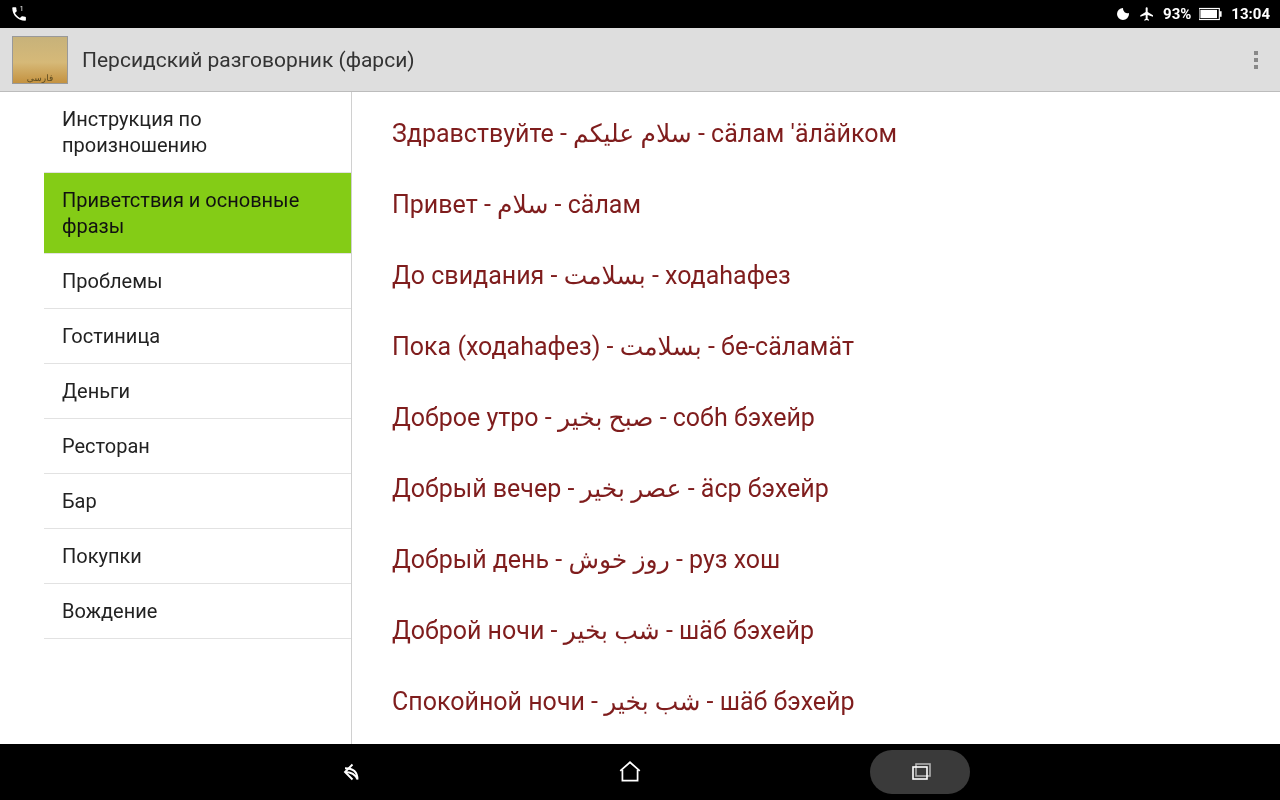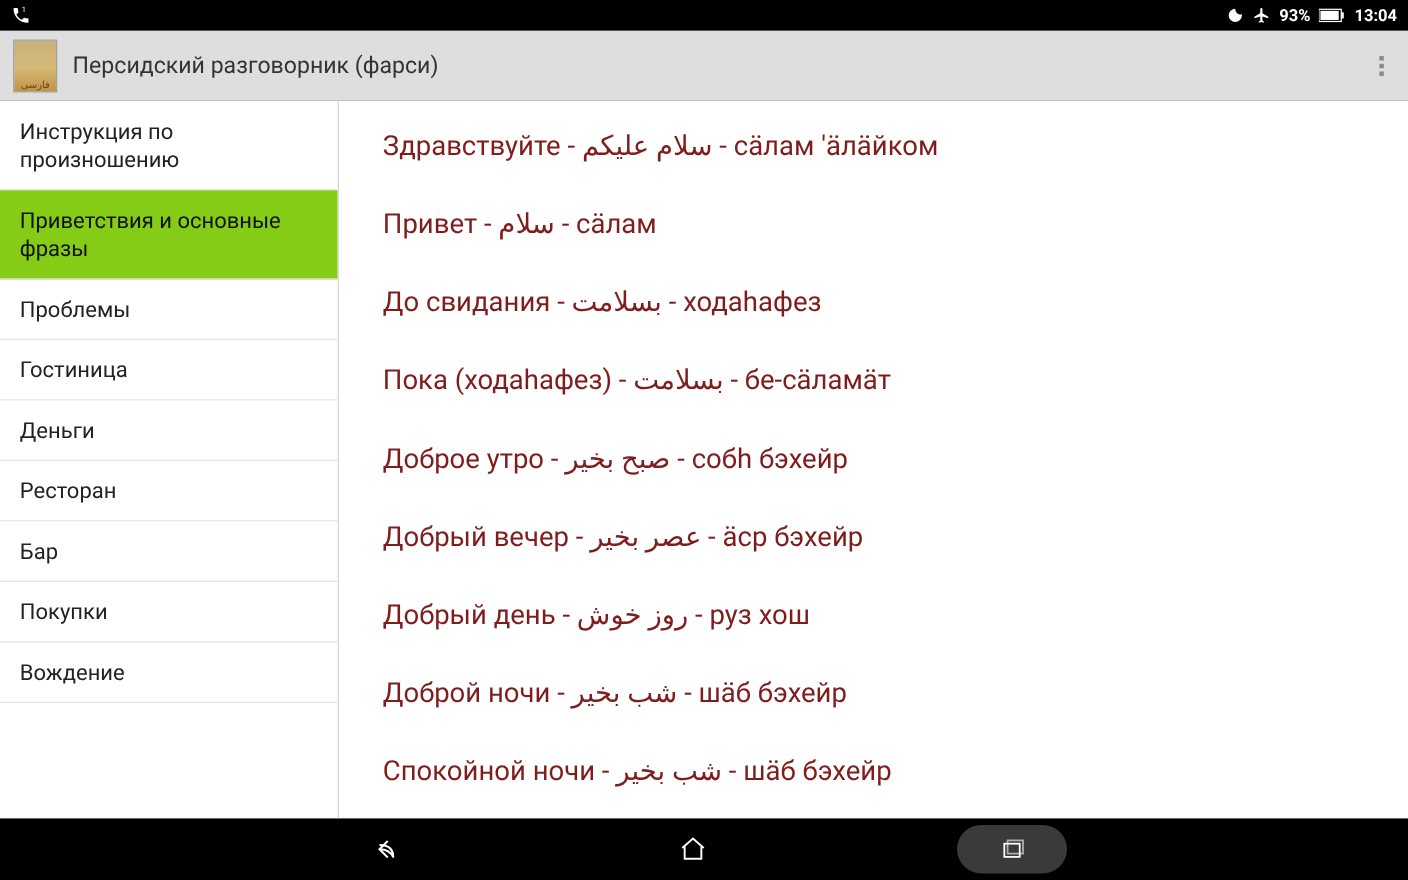--- a/index.html
+++ b/index.html
@@ -1,25 +1,25 @@
 <!DOCTYPE html>
 <html><head>
 <meta charset="utf-8">
 <style>
   * { margin: 0; padding: 0; box-sizing: border-box; }
   html, body { width: 1280px; height: 800px; font-family: Roboto, "Helvetica Neue", Arial, sans-serif; overflow: hidden; background: #fff; }
   .statusbar { height: 28px; background: #000; color: #fff; display: flex; align-items: center; justify-content: space-between; padding: 0 10px; font-size: 15px; }
   .status-left, .status-right { display: flex; align-items: center; gap: 8px; }
   .status-right span { display: inline-flex; align-items: center; font-weight: bold; }
   .appbar { height: 64px; background: #dedede; border-bottom: 1px solid #bcbcbc; display: flex; align-items: center; padding: 0 12px; }
-  .app-icon { width: 40px; height: 48px; background: linear-gradient(to bottom, #c7b27a 0%, #d6b978 55%, #c49240 100%); border: 1px solid #999; margin-right: 14px; display:flex; align-items:flex-end; justify-content:center; font-size:9px; color:#5a4a20; overflow:hidden; }
+  .app-icon { width: 56px; height: 48px; background: linear-gradient(to bottom, #c7b27a 0%, #d6b978 55%, #c49240 100%); border: 1px solid #999; margin-right: 14px; display:flex; align-items:flex-end; justify-content:center; font-size:9px; color:#5a4a20; overflow:hidden; }
   .app-title { font-size: 21px; color: #333; flex: 1; }
   .overflow { width: 24px; display: flex; flex-direction: column; align-items: center; gap: 3px; }
   .overflow i { width: 4px; height: 4px; background: #888; }
-  .body { display: flex; height: calc(800px - 28px - 64px - 56px); background: #fff; }
+  .body { display: flex; height: calc(800px - 28px - 64px - 56px); background: #fff; padding-left: 44px; }
   .sidebar { width: 308px; border-right: 1px solid #d0d0d0; overflow: hidden; }
   .side-item { padding: 14px 18px; font-size: 20px; color: #222; border-bottom: 1px solid #e2e2e2; line-height: 1.3; cursor: pointer; }
   .side-item.active { background: #84cc16; color: #111; }
   .content { flex: 1; padding: 24px 40px; overflow: hidden; }
   .phrase { font-size: 25px; color: #7f1d1d; margin-bottom: 36px; line-height: 1.4; }
   .navbar { height: 56px; background: #000; display: flex; align-items: center; justify-content: center; gap: 200px; }
   .nav-slot { width: 80px; height: 40px; display:flex; align-items:center; justify-content:center; }
   .nav-recent-bg { width: 100px; height: 44px; background: #3a3a3a; border-radius: 22px; display:flex; align-items:center; justify-content:center; }
   svg { display:block; }
 </style>

